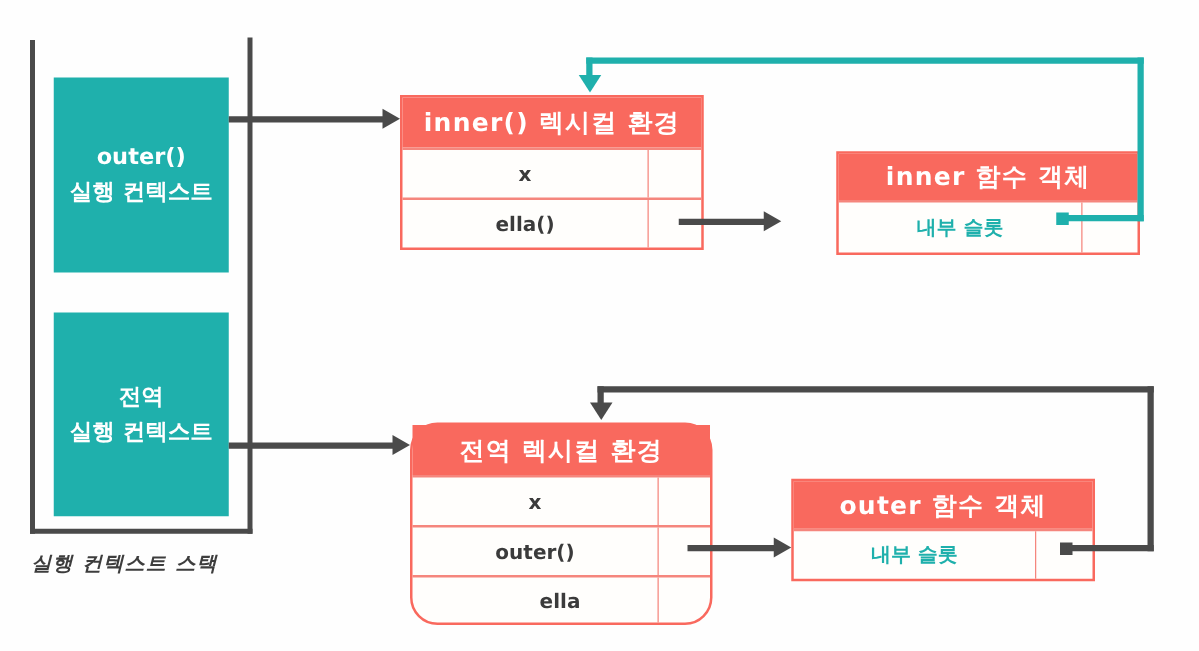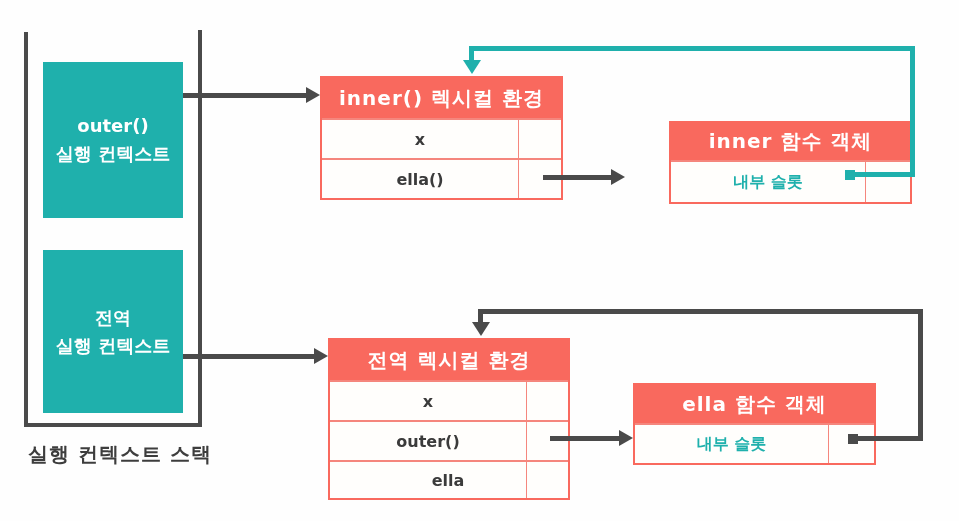--- a/index.html
+++ b/index.html
@@ -16,22 +16,22 @@
     font-family:"DejaVu Sans", sans-serif;
   }
   
   .wall{position:absolute;background:var(--line);}
   .frame{
     position:absolute;background:var(--teal);color:#ffffff;
     display:flex;flex-direction:column;align-items:center;justify-content:center;
     font-weight:bold;font-size:18px;line-height:1.55;text-align:center;
   }
   .stack-label{
-    position:absolute;color:#3d3d3d;font-weight:bold;font-size:20px;
-    text-align:center;letter-spacing:1px;
+    position:absolute;color:#3d3d3d;font-weight:bold;font-size:16px;
+    letter-spacing:1px;font-style:italic;
   }
   
   .dtable{
     position:absolute;border:2px solid var(--salmon);background:var(--cell-bg);
     box-sizing:border-box;
   }
   .t-header{
     background:var(--salmon);color:#ffffff;font-weight:bold;font-size:20px;
     display:flex;align-items:center;justify-content:center;letter-spacing:1px;
   }
@@ -99,38 +99,38 @@
   </div>
 
   <div class="dtable" style="left:625px;top:121px;width:243px;margin-left:44px;">
     <div class="t-header" style="height:37px;">inner 함수 객체</div>
     <div class="t-row" style="height:42px;">
       <div class="t-name teal-text">내부 슬롯</div>
       <div class="t-val" style="width:44px;"></div>
     </div>
   </div>
 
-  <div class="dtable" style="left:328px;top:338px;width:242px;">
+  <div class="dtable" style="left:328px;top:338px;width:242px;border-radius:22px;">
     <div class="t-header" style="height:40px;">전역 렉시컬 환경</div>
     <div class="t-row" style="height:40px;">
       <div class="t-name">x</div>
       <div class="t-val" style="width:41px;"></div>
     </div>
     <div class="t-row" style="height:40px;">
       <div class="t-name">outer()</div>
       <div class="t-val" style="width:41px;"></div>
     </div>
     <div class="t-row" style="height:38px;padding-left:40px;">
       <div class="t-name">ella</div>
       <div class="t-val" style="width:41px;"></div>
     </div>
   </div>
 
   <div class="dtable" style="left:633px;top:383px;width:243px;">
-    <div class="t-header" style="height:38px;">ella 함수 객체</div>
+    <div class="t-header" style="height:38px;">outer 함수 객체</div>
     <div class="t-row" style="height:40px;">
       <div class="t-name teal-text">내부 슬롯</div>
       <div class="t-val" style="width:45px;"></div>
     </div>
   </div>
 
   <div class="hline dark" style="left:183px;top:93px;width:126px;height:5px;"></div>
   <div class="arr-right" style="left:306px;top:87px;"></div>
 
   <div class="hline dark" style="left:183px;top:354px;width:133px;height:5px;"></div>

